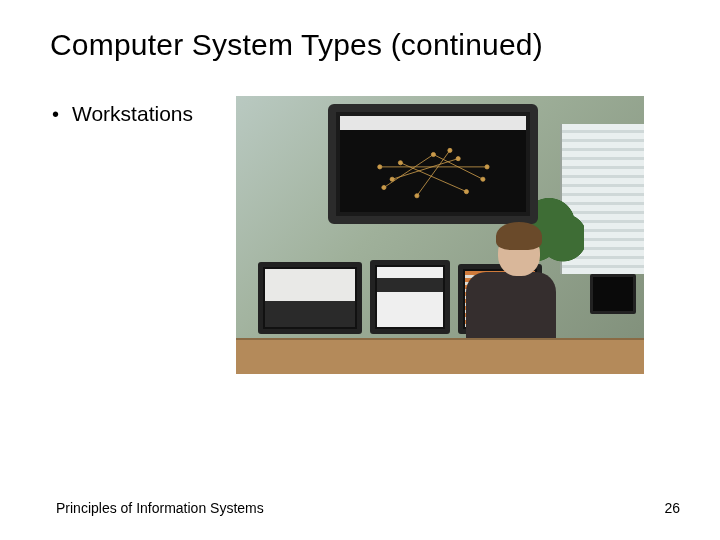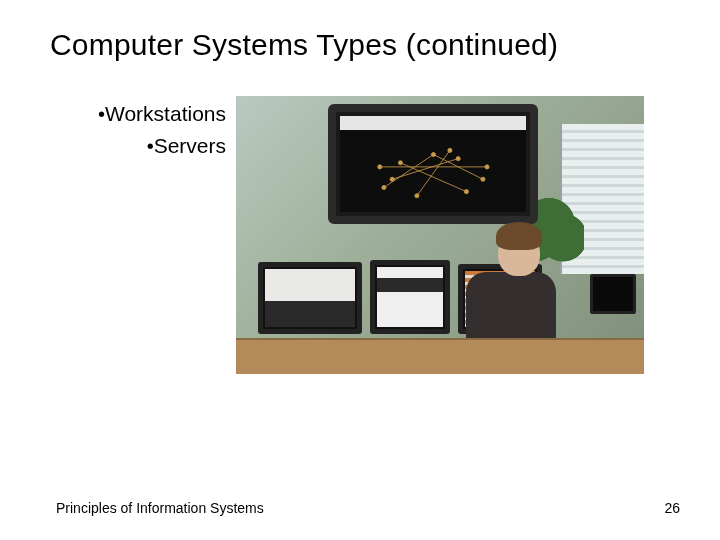--- a/index.html
+++ b/index.html
@@ -20,21 +20,20 @@
     font-size: 30px;
     font-weight: 400;
     letter-spacing: 0.2px;
     margin-bottom: 34px;
     margin-left: -6px;
   }
   .content-row {
     display: flex;
     align-items: flex-start;
     gap: 10px;
-    text-align: right;
   }
   .bullets {
     list-style: none;
     font-size: 21px;
     line-height: 1.5;
     min-width: 170px;
     padding-top: 2px;
   }
   .bullets li::before {
     content: "•";
@@ -134,26 +133,25 @@
     justify-content: space-between;
     font-size: 14px;
     color: #000;
   }
 </style>
 </head>
 <body>
 
 <div class="slide">
 
-  <h1 class="title">Computer Systems Types (continued)</h1>
+  <h1 class="title">Computer System Types (continued)</h1>
 
   <div class="content-row">
     <ul class="bullets">
       <li>Workstations</li>
-      <li>Servers</li>
     </ul>
 
     <div class="photo" aria-label="Photo of a person seated at a multi-monitor workstation with a large wall-mounted display showing a network graph">
       <div class="window"></div>
       <div class="plant"></div>
       <div class="tv">
         <div class="tv-screen">
           <div class="tv-bar"></div>
           <div class="net">
             <svg viewBox="0 0 160 80">

